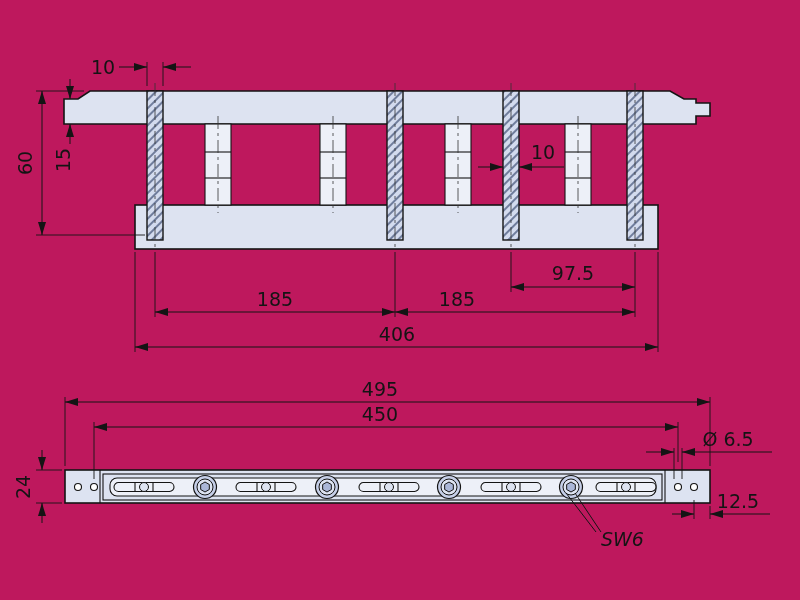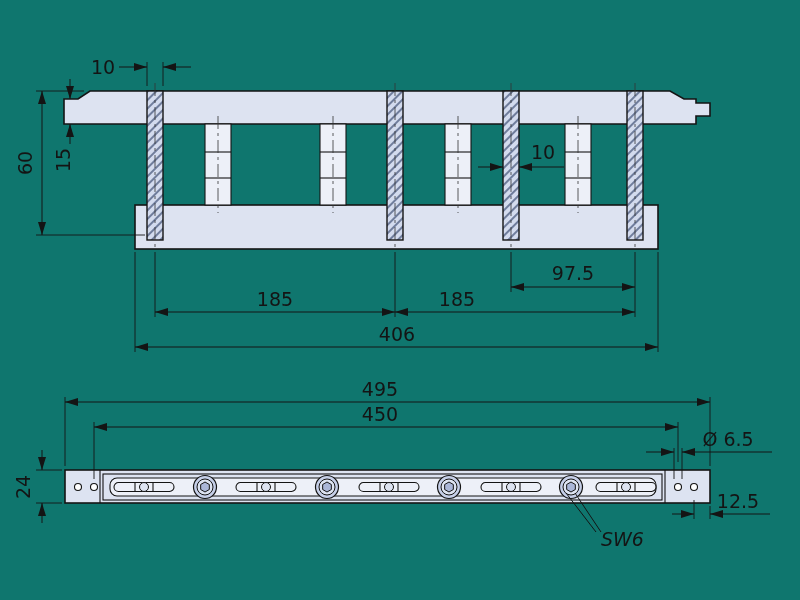--- a/index.html
+++ b/index.html
@@ -3,21 +3,21 @@
 <meta charset="utf-8">
 <style>
   :root{
     --part-fill:#dde3f1;
     --slot-fill:#edf0f8;
     --hatch-bg:#d3dbee;
     --hatch-line:#3a4a70;
     --line-color:#141414;
   }
   html,body{margin:0;padding:0;background:#fff;}
-  #canvas{position:relative;width:800px;height:600px;background:#0f766e;overflow:hidden;}
+  #canvas{position:relative;width:800px;height:600px;background:#be185d;overflow:hidden;}
   svg{display:block;}
   .part{fill:var(--part-fill);stroke:var(--line-color);stroke-width:1.6;}
   .part-thin{fill:none;stroke:var(--line-color);stroke-width:1.1;}
   .slot{fill:var(--slot-fill);stroke:var(--line-color);stroke-width:1.1;}
   .screw-outer{fill:#c6cfe8;stroke:var(--line-color);stroke-width:1.2;}
   .screw-mid{fill:var(--part-fill);stroke:var(--line-color);stroke-width:1;}
   .hex{fill:#aab6d8;stroke:var(--line-color);stroke-width:1;}
   .hole{fill:#ffffff;stroke:var(--line-color);stroke-width:1.1;}
   .dim{stroke:var(--line-color);stroke-width:1;fill:none;}
   .ext{stroke:var(--line-color);stroke-width:0.9;fill:none;}

